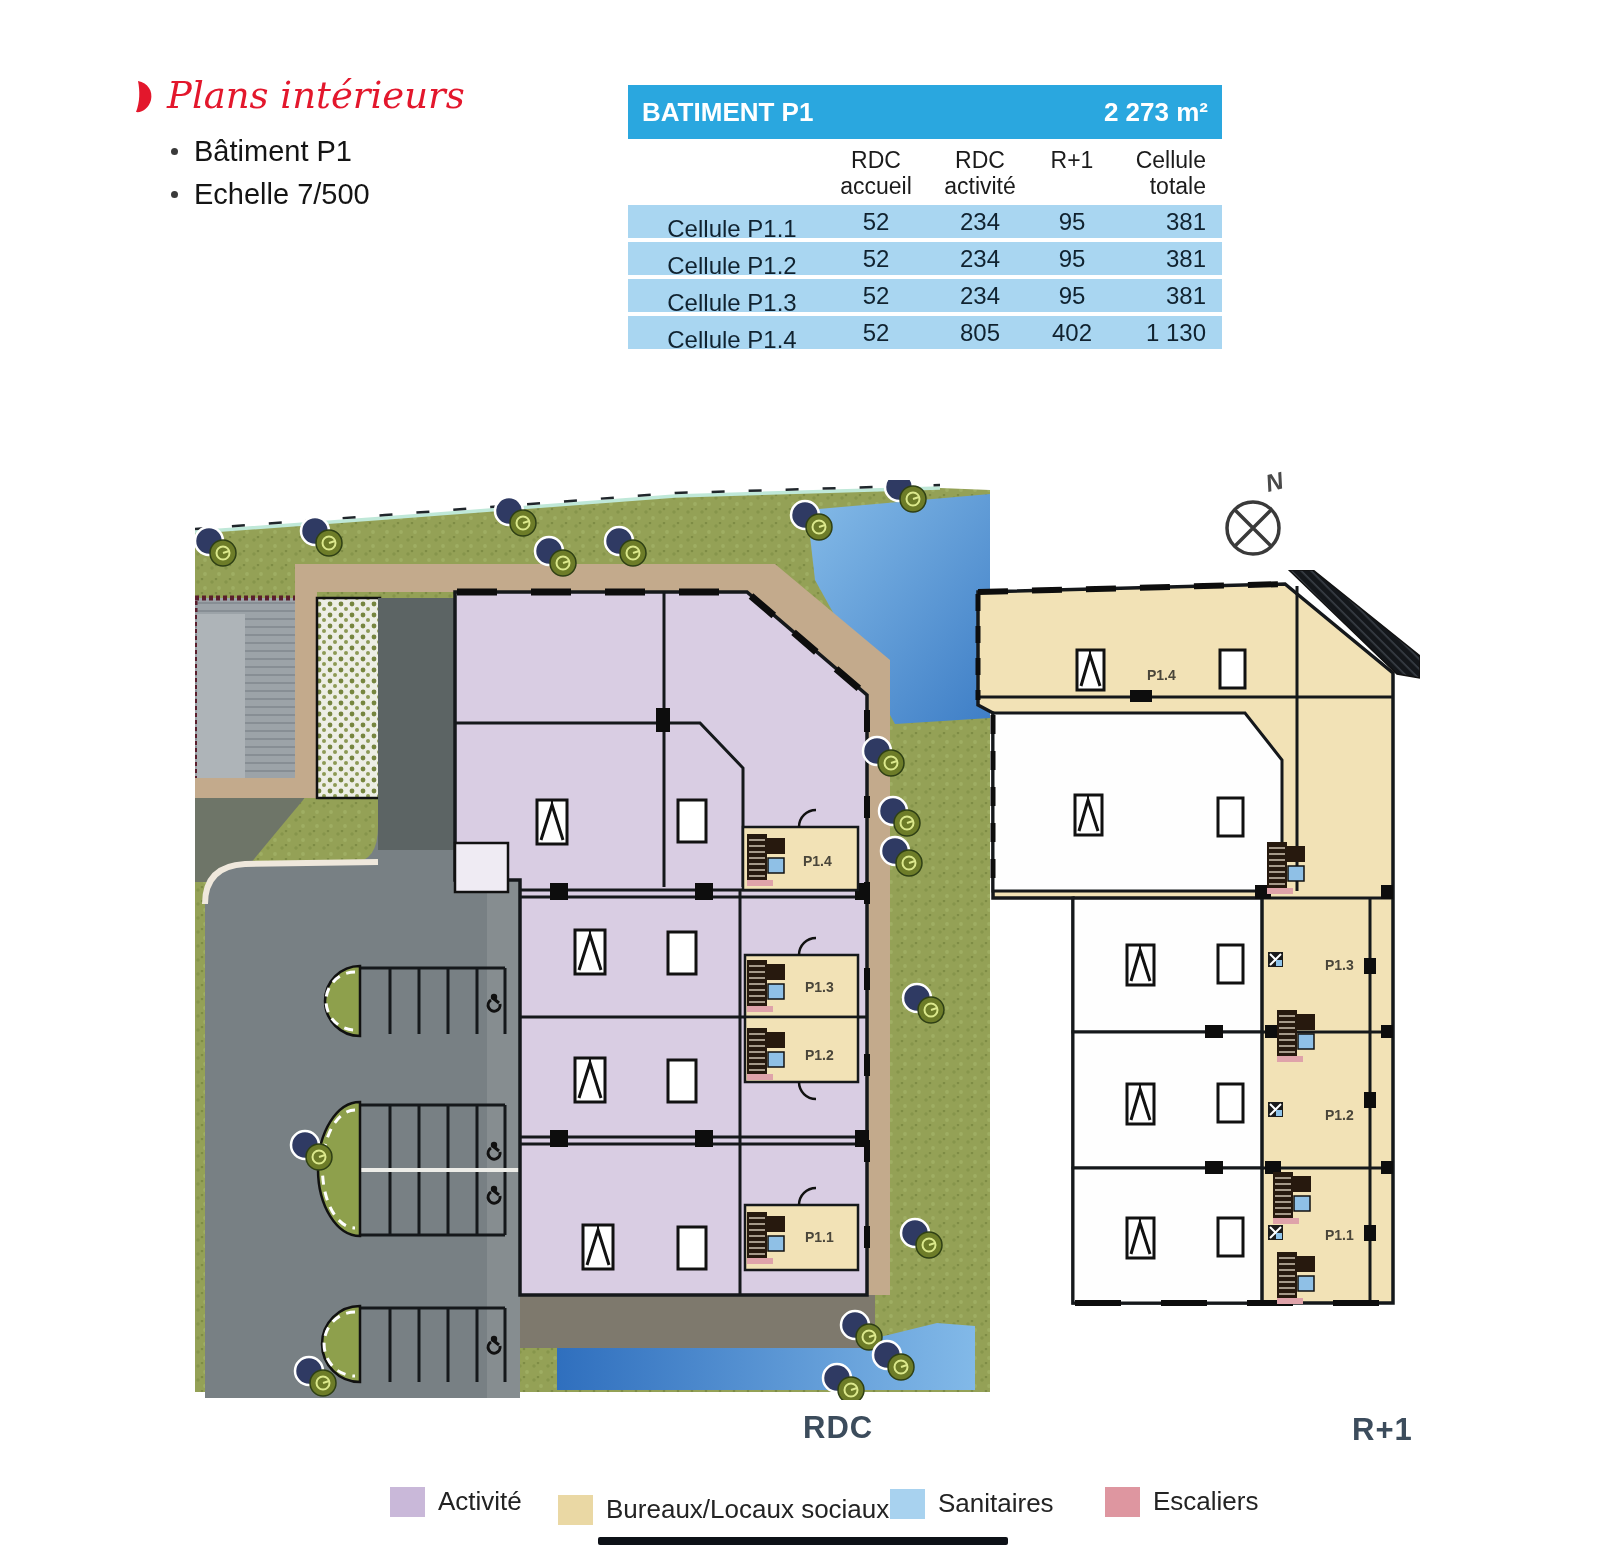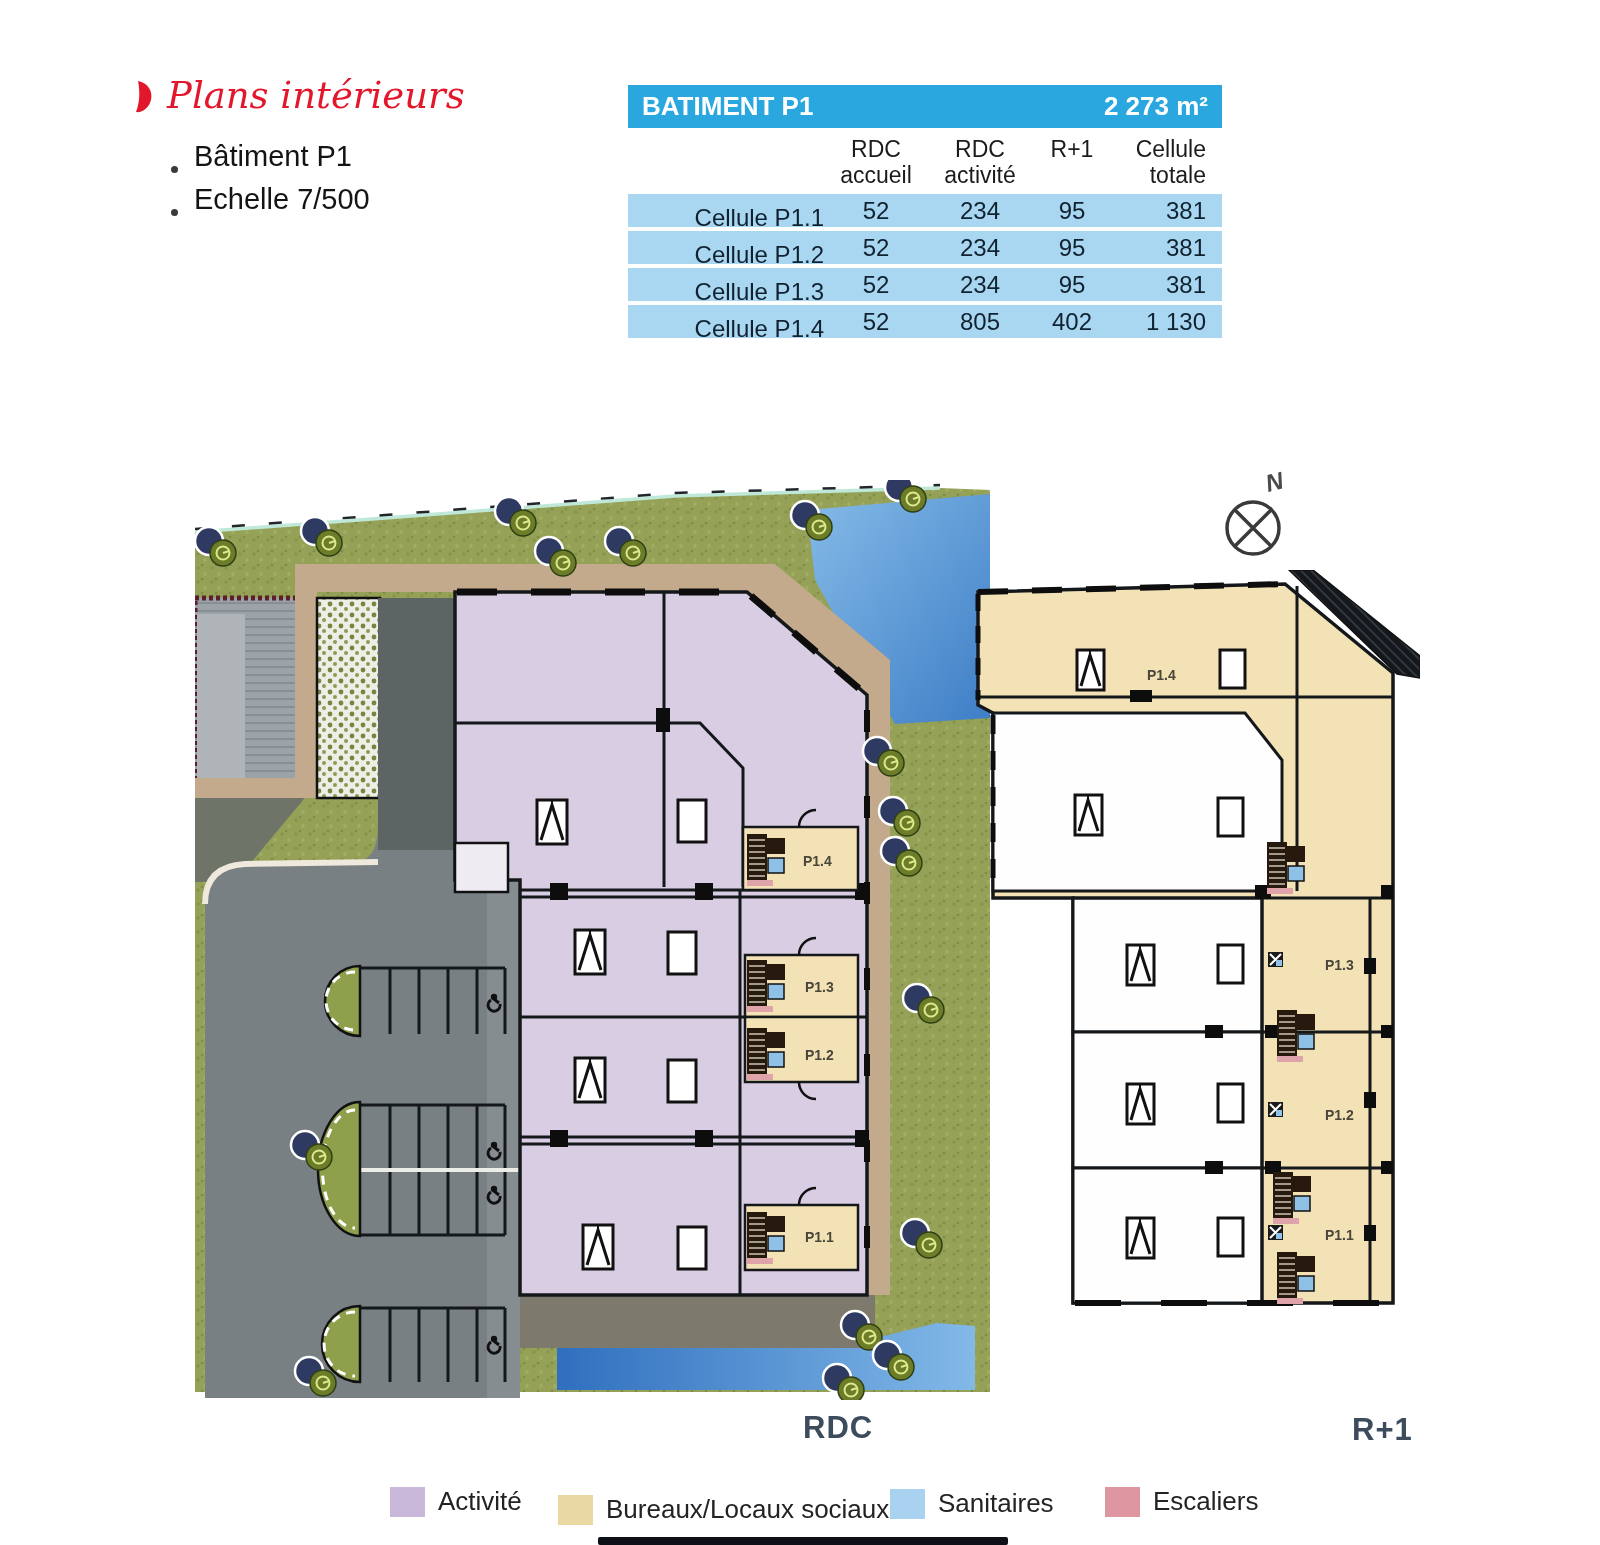--- a/index.html
+++ b/index.html
@@ -5,29 +5,29 @@
   html,body{margin:0;padding:0;background:#ffffff;}
   #page{position:relative;width:1600px;height:1545px;background:#ffffff;overflow:hidden;
         font-family:"Liberation Sans", sans-serif;}
   
   #title-block{position:absolute;left:135px;top:76px;}
   #title-row{display:flex;align-items:flex-start;text-align:right;}
   #title-marker{width:20px;height:34px;margin-top:4px;}
   #page-title{font-family:"DejaVu Serif", serif;font-style:italic;font-size:37px;
               color:#E3172C;margin-left:12px;line-height:40px;}
   #bullet-list{margin:14px 0 0 36px;}
-  .bullet-row{display:flex;align-items:flex-end;height:43px;font-size:29px;color:#141414;}
+  .bullet-row{display:flex;align-items:center;height:43px;font-size:29px;color:#141414;}
   .bullet-dot{width:7px;height:7px;border-radius:50%;background:#3a3a3a;margin-right:16px;flex:0 0 auto;}
   
   #surface-table{position:absolute;left:628px;top:85px;width:594px;}
-  #table-header{height:43px;background:#2AA7DF;color:#ffffff;display:flex;align-items:center;
+  #table-header{height:54px;background:#2AA7DF;color:#ffffff;display:flex;align-items:center;
                 font-size:26px;font-weight:bold;padding:0 14px;box-sizing:border-box;}
   #table-header .spacer{flex:1;}
   .tgrid{display:flex;}
-  .c-label{width:196px;box-sizing:border-box;padding-left:12px;text-align:right;margin-top:15px;}
+  .c-label{width:196px;box-sizing:border-box;padding-left:12px;text-align:center;margin-top:15px;}
   .c-n1{width:104px;text-align:center;}
   .c-n2{width:104px;text-align:center;}
   .c-n3{width:80px;text-align:center;}
   .c-n4{width:110px;text-align:right;box-sizing:border-box;padding-right:16px;}
   #col-headers{padding:8px 0 6px 0;font-size:23px;color:#1b1b1b;line-height:26px;}
   #col-headers .hcell{display:flex;flex-direction:column;align-items:center;justify-content:flex-start;}
   #col-headers .c-n4{display:flex;flex-direction:column;align-items:flex-end;}
   .trow{height:33px;background:#A9D6F1;display:flex;align-items:center;font-size:24px;
         color:#10222f;margin-bottom:4px;}
   

